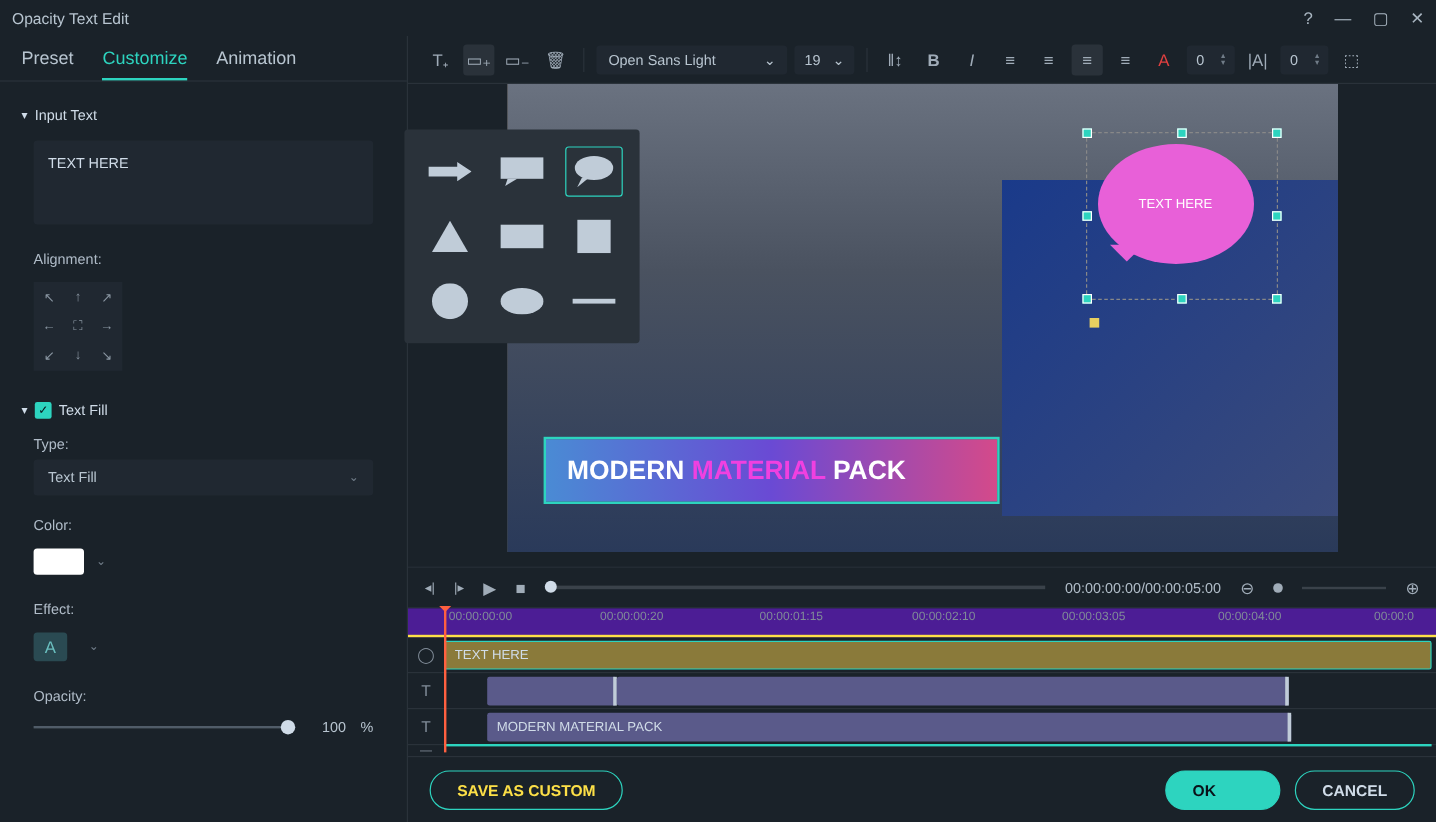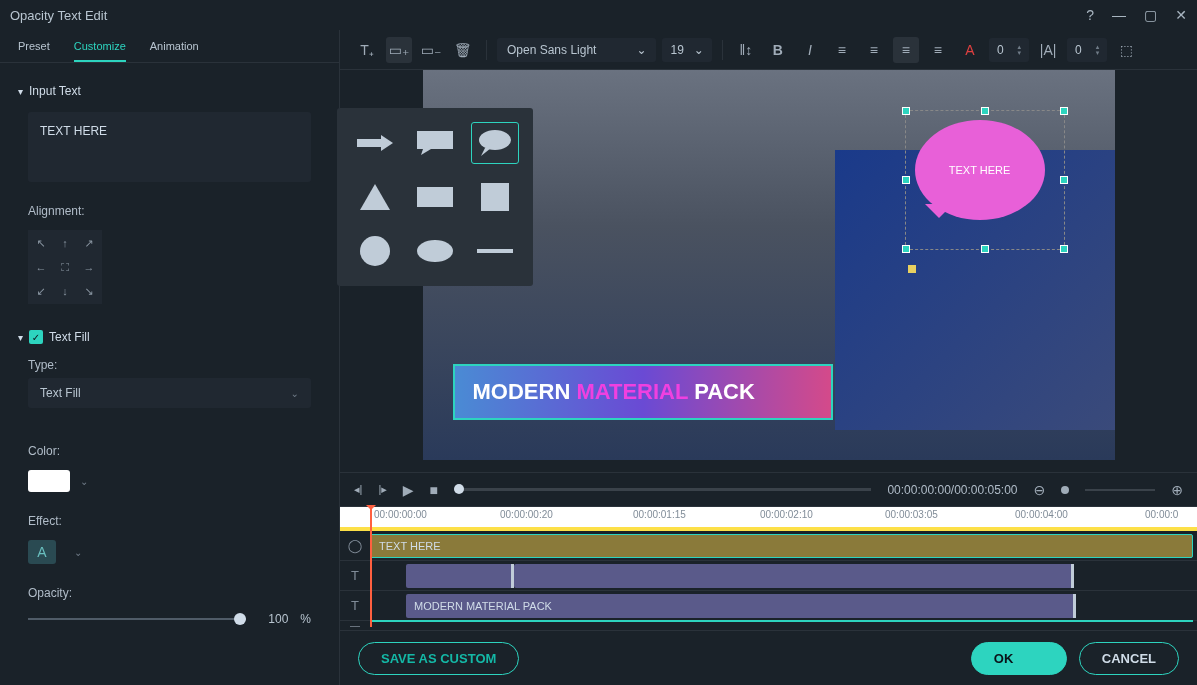--- a/index.html
+++ b/index.html
@@ -10,42 +10,42 @@
 .titlebar-title { font-size: 13px; color: #b8c5d0; flex: 1; }
 .titlebar-icons { display: flex; gap: 18px; align-items: center; }
 .titlebar-icons span { font-size: 14px; cursor: pointer; color: #a8b5c0; }
 
 
 .main { display: flex; height: calc(100% - 30px); }
 
 
 .sidebar { width: 340px; background: #1a2229; display: flex; flex-direction: column; border-right: 1px solid #2a323a; }
 .tabs { display: flex; padding: 10px 18px 0; gap: 24px; border-bottom: 1px solid #2a323a; }
-.tab { font-size: 11px; padding-bottom: 8px; cursor: pointer; color: #b8c5d0; }
+.tab { font-size: 15px; padding-bottom: 8px; cursor: pointer; color: #b8c5d0; }
 .tab.active { color: #2dd4bf; border-bottom: 2px solid #2dd4bf; }
 
 .sidebar-content { flex: 1; overflow-y: auto; padding: 15px 0; position: relative; }
 .sidebar-content::-webkit-scrollbar { width: 6px; }
 .sidebar-content::-webkit-scrollbar-thumb { background: #3a424a; }
 
 .section-header { display: flex; align-items: center; padding: 6px 18px; font-size: 12px; color: #d0dce8; }
 .section-header .caret { margin-right: 6px; font-size: 10px; }
 
 .input-text-area { margin: 8px 28px 18px; padding: 12px; background: #202831; border-radius: 3px; min-height: 70px; font-size: 12px; color: #d0dce8; }
 
 .field-label { font-size: 12px; color: #b0bcc8; padding: 4px 28px; }
 
 .align-grid { margin: 8px 28px 20px; display: grid; grid-template-columns: repeat(3, 22px); grid-template-rows: repeat(3, 22px); gap: 2px; width: fit-content; background: #202831; padding: 2px; }
 .align-cell { display: flex; align-items: center; justify-content: center; font-size: 11px; color: #8a96a2; cursor: pointer; }
 
 .checkbox-header { display: flex; align-items: center; padding: 6px 18px; font-size: 12px; color: #d0dce8; }
 .checkbox-header .caret { margin-right: 6px; font-size: 10px; }
 .checkbox { width: 14px; height: 14px; background: #2dd4bf; margin-right: 6px; display: flex; align-items: center; justify-content: center; font-size: 10px; color: #0a1219; border-radius: 2px; }
 
-.select-row { margin: 8px 28px 32px; }
+.select-row { margin: 8px 28px 14px; }
 .select-box { background: #202831; padding: 8px 12px; border-radius: 3px; display: flex; justify-content: space-between; align-items: center; font-size: 12px; cursor: pointer; margin-top: 6px; }
 .select-box .chev { font-size: 10px; color: #707c88; }
 
 .color-swatch-row { margin: 8px 28px 18px; display: flex; align-items: center; }
 .color-swatch { width: 42px; height: 22px; background: #fff; border-radius: 3px; }
 .color-dd { margin-left: 4px; font-size: 10px; color: #707c88; padding: 4px 6px; cursor: pointer; }
 
 .effect-row { margin: 8px 28px 18px; display: flex; align-items: center; gap: 8px; }
 .effect-preview { width: 28px; height: 24px; background: #2a4a52; display: flex; align-items: center; justify-content: center; font-size: 14px; color: #6abfbf; border-radius: 3px; }
 
@@ -106,40 +106,40 @@
 .play-btn { color: #a0acb8; cursor: pointer; font-size: 14px; }
 .play-btn.frame { font-size: 11px; }
 .scrubber { flex: 1; height: 3px; background: #3a424a; position: relative; }
 .scrubber-thumb { position: absolute; left: 0; top: -4px; width: 10px; height: 10px; background: #d0dce8; border-radius: 50%; }
 .timecode { font-size: 12px; color: #b0bcc8; }
 .zoom-ctl { font-size: 14px; color: #a0acb8; cursor: pointer; }
 .zoom-dot { width: 8px; height: 8px; background: #a0acb8; border-radius: 50%; }
 
 
 .timeline { background: #1a2229; border-top: 1px solid #2a323a; }
-.ruler { height: 24px; display: flex; position: relative; padding-left: 30px; background: #ffffff; border-bottom: 4px solid #fde047; }
+.ruler { height: 24px; display: flex; position: relative; padding-left: 30px; background: #4c1d95; border-bottom: 2px solid #fde047; }
 .ruler-mark { position: absolute; top: 2px; font-size: 10px; color: #808c98; }
 .playhead { position: absolute; left: 30px; top: 0; width: 2px; height: 120px; background: #ff6040; z-index: 5; }
 .playhead::before { content: ''; position: absolute; top: -2px; left: -4px; border: 5px solid transparent; border-top-color: #ff6040; }
 
 .track { height: 30px; display: flex; align-items: center; border-bottom: 1px solid #2a323a; }
 .track-icon { width: 30px; display: flex; align-items: center; justify-content: center; color: #808c98; font-size: 13px; }
 .track-clips { flex: 1; position: relative; height: 100%; }
 .clip { position: absolute; top: 3px; height: 24px; border-radius: 2px; display: flex; align-items: center; padding: 0 8px; font-size: 11px; color: #d0dce8; }
 .clip.gold { background: #8a7a3a; border: 1px solid #2dd4bf; left: 0; right: 4px; }
 .clip.purple1 { background: #5a5a8a; left: 36px; width: 108px; }
 .clip.purple2 { background: #5a5a8a; left: 36px; width: 670px; }
 .clip-edge { position: absolute; top: 0; width: 3px; height: 100%; background: #c0ccd8; }
 .clip-edge.r { right: 0; }
 .track-green-line { position: absolute; left: 0; right: 4px; bottom: -2px; height: 2px; background: #2dd4bf; }
 
 
 .footer { height: 54px; display: flex; align-items: center; padding: 0 18px; gap: 12px; }
 .btn { padding: 8px 22px; border-radius: 20px; font-size: 13px; font-weight: 600; cursor: pointer; border: 1px solid #2dd4bf; }
-.btn.save { color: #14b8a6; background: transparent; margin-right: auto; }
+.btn.save { color: #fde047; background: transparent; margin-right: auto; }
 .btn.ok { background: #2dd4bf; color: #0a1219; min-width: 96px; text-align: left; }
 .btn.cancel { color: #d0dce8; background: transparent; min-width: 96px; text-align: center; }
 </style>
 </head>
 <body>
 
 <div class="titlebar">
   <div class="titlebar-title">Opacity Text Edit</div>
   <div class="titlebar-icons">
     <span>?</span>

